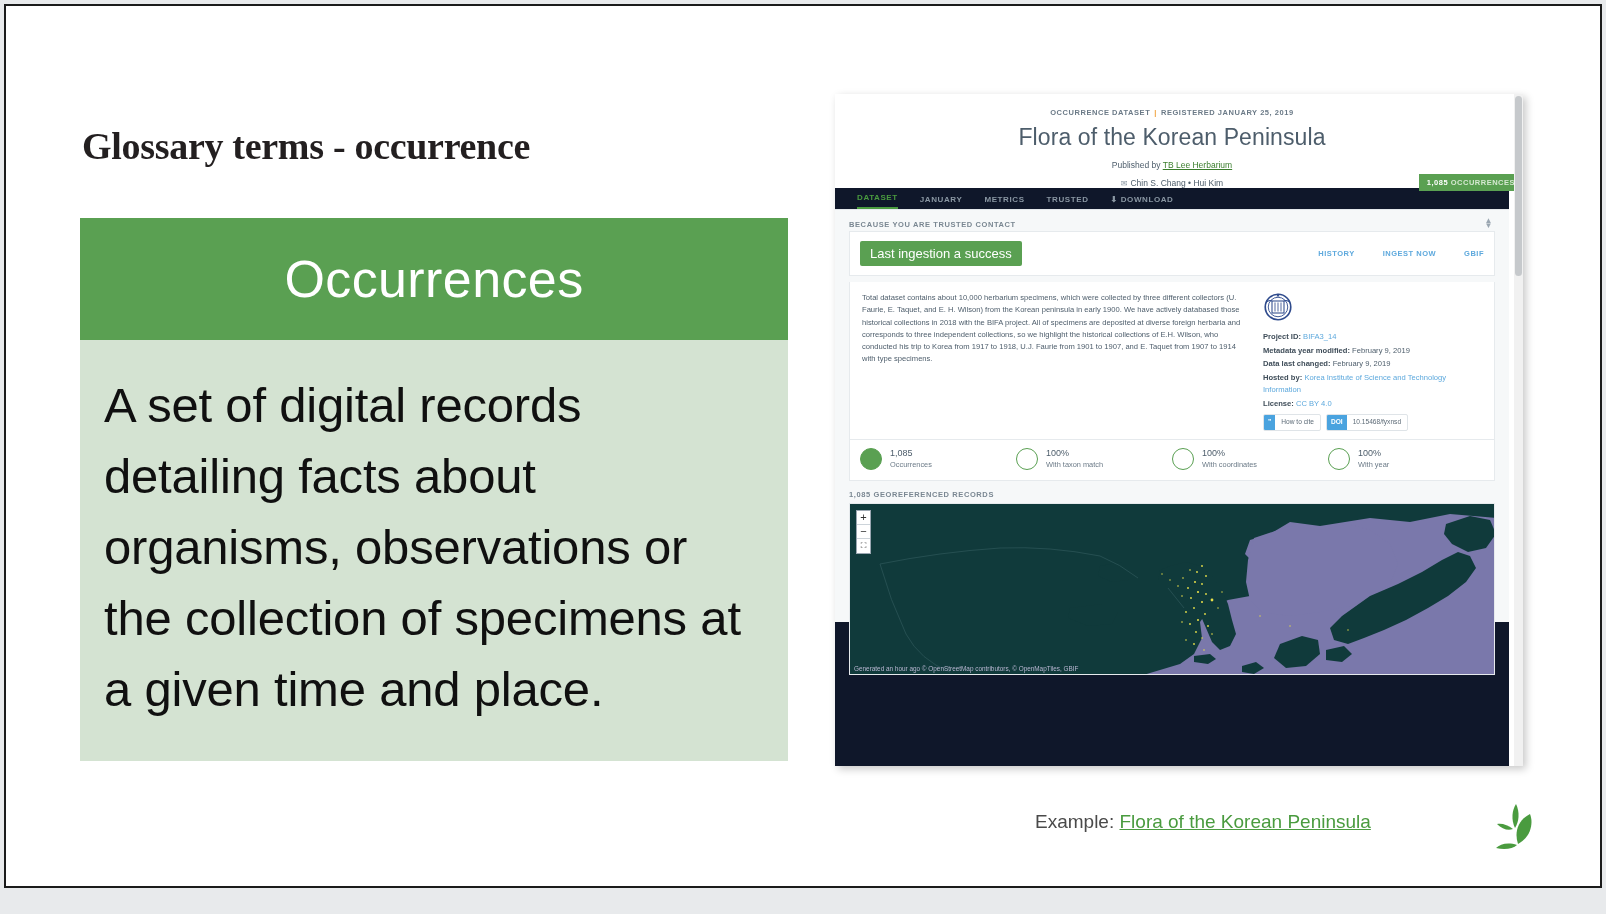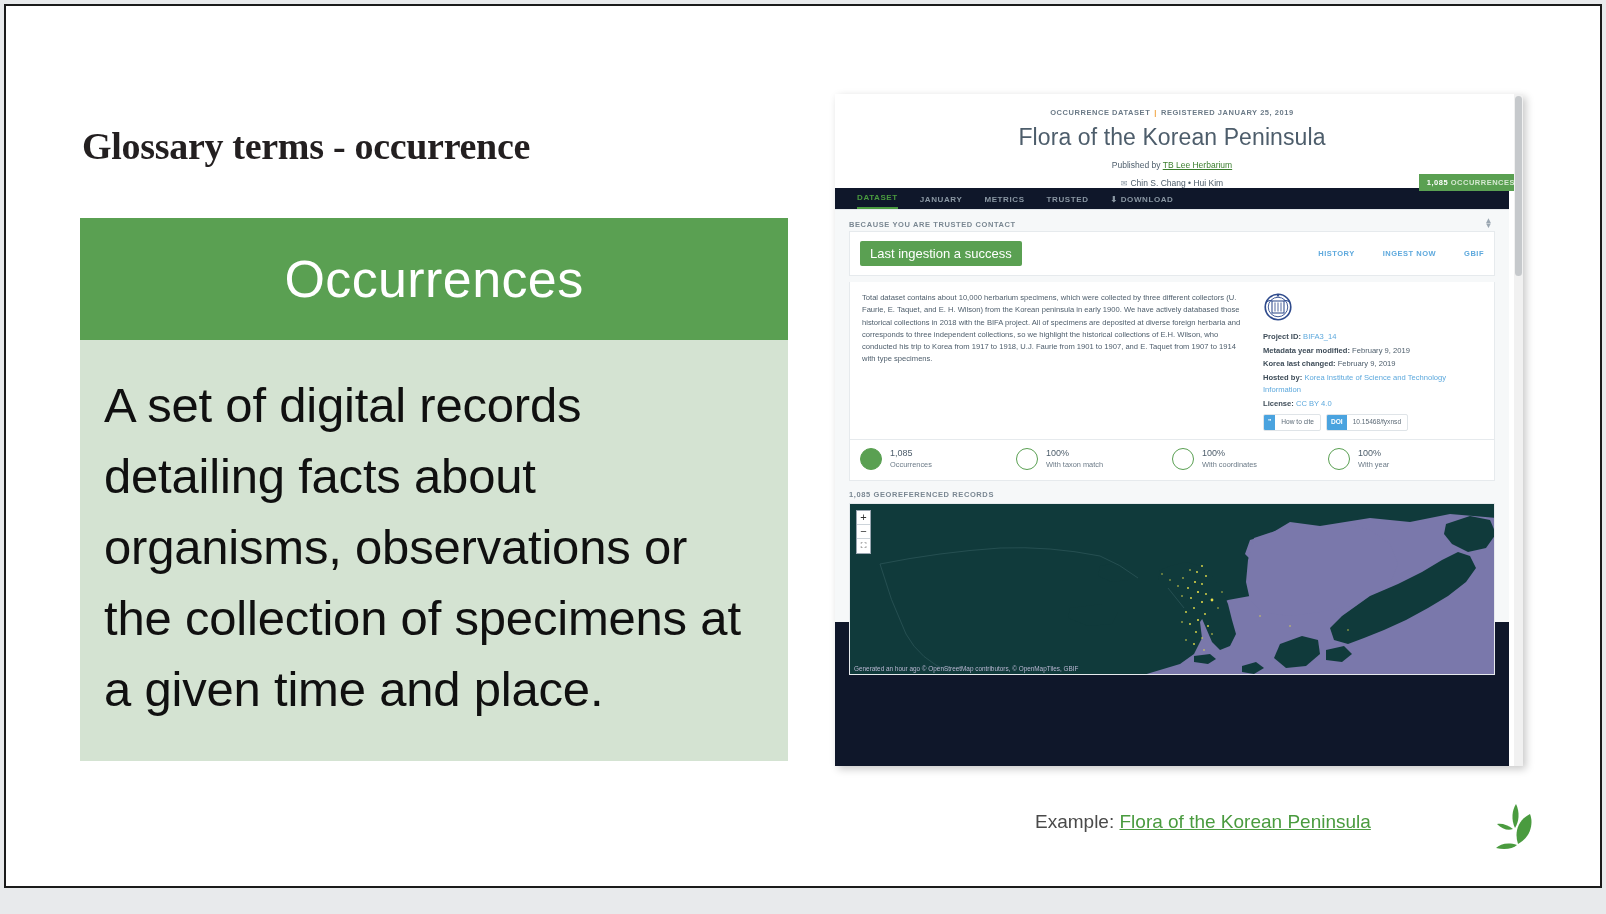--- a/index.html
+++ b/index.html
@@ -396,21 +396,21 @@
             </svg>
             <div class="meta-row">
               <b>Project ID:</b>
               <span class="meta-link">BIFA3_14</span>
             </div>
             <div class="meta-row">
               <b>Metadata year modified:</b>
               <span>February 9, 2019</span>
             </div>
             <div class="meta-row">
-              <b>Korea last changed:</b>
+              <b>Data last changed:</b>
               <span>February 9, 2019</span>
             </div>
             <div class="meta-row">
               <b>Hosted by:</b>
               <span class="meta-link">Korea Institute of Science and Technology Information</span>
             </div>
             <div class="meta-row">
               <b>License:</b>
               <span class="meta-link">CC BY 4.0</span>
             </div>

